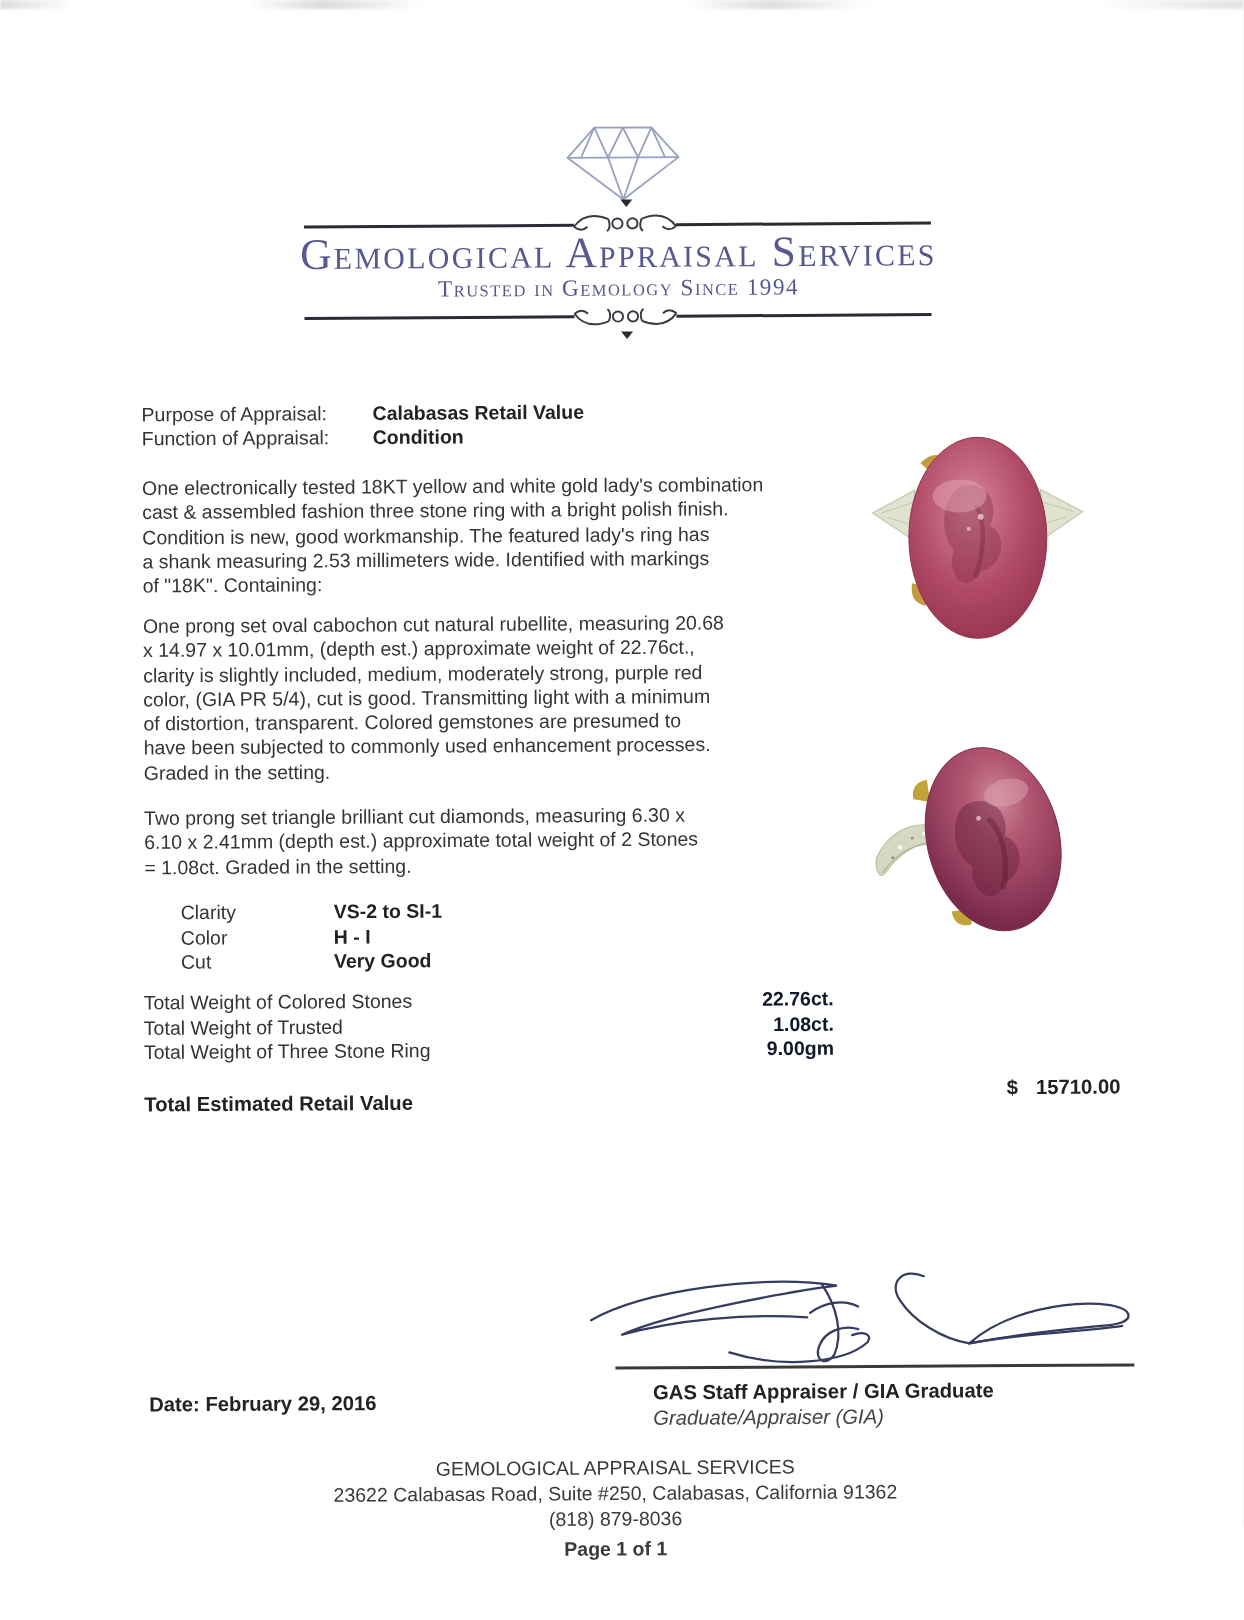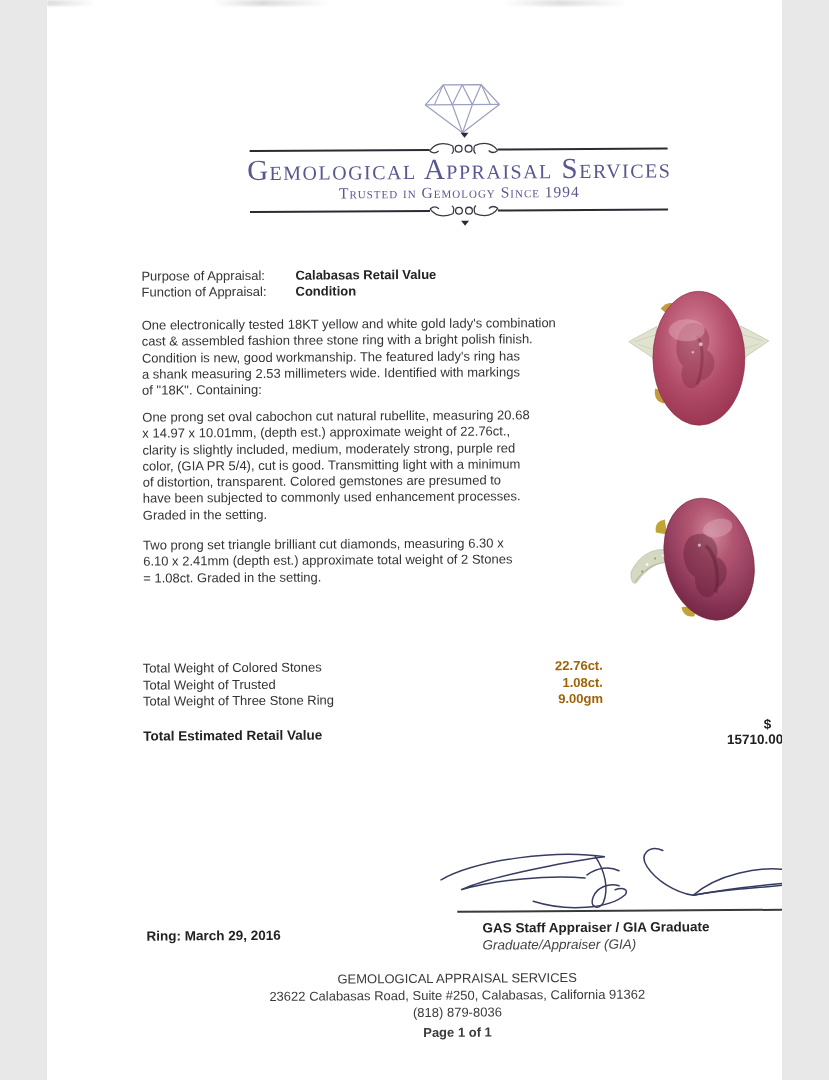--- a/index.html
+++ b/index.html
@@ -1,18 +1,18 @@
 <!DOCTYPE html>
 <html><head>
 <meta charset="utf-8">
 <style>
   html,body{margin:0;padding:0;}
   body{background:#e8e8e8;}
   .sheet{
-    position:relative;width:735px;height:1080px;background:#ffffff;
+    position:relative;width:829px;height:1080px;background:#ffffff;
     font-family:"Liberation Sans", sans-serif;color:#333;overflow:hidden;
     margin:0 auto;
   }
   .tilt{position:absolute;inset:0;transform:rotate(-0.35deg);transform-origin:50% 50%;}
   .abs{position:absolute;}
   .scan-top{position:absolute;left:0;top:0;width:829px;height:6px;
     background:linear-gradient(90deg,rgba(60,60,60,.18) 0%,rgba(60,60,60,0) 6%,rgba(60,60,60,0) 20%,rgba(90,90,90,.22) 26%,rgba(60,60,60,0) 34%,rgba(60,60,60,0) 55%,rgba(90,90,90,.20) 62%,rgba(60,60,60,0) 70%,rgba(60,60,60,0) 88%,rgba(60,60,60,.15) 100%);
     filter:blur(1px);}
   
   .brand-title{left:0;top:153px;width:829px;text-align:center;
@@ -23,21 +23,21 @@
     font-size:15.5px;letter-spacing:1px;color:#585890;}
   .rule{height:2px;background:#2b2b33;}
   
   .body-text{font-size:13px;line-height:16.3px;color:#353535;}
   .para{white-space:pre-line;width:470px;}
   .bold{font-weight:bold;color:#222;}
   .label-col{display:inline-block;width:154px;}
   .grade-row{line-height:16.6px;font-size:13px;}
   .grade-label{display:inline-block;width:102px;color:#353535;}
   .total-row{line-height:16.7px;font-size:13px;position:relative;width:460px;}
-  .total-value{position:absolute;right:0;top:0;text-align:right;font-weight:bold;color:#a16207;}
+  .total-value{position:absolute;right:0;top:0;text-align:right;font-weight:bold;color:#0f172a;}
   .money{font-size:13.5px;font-weight:bold;color:#222;text-align:right;}
   .money .gap{display:inline-block;width:12px;}
   .sig-line{height:2px;background:#3a3a3a;}
   .italic{font-style:italic;}
   .footer-line{left:0;width:815px;text-align:center;font-size:13px;color:#3a3a3a;}
 </style>
 </head>
 <body>
 
 <div class="sheet">
@@ -98,20 +98,31 @@
 x 14.97 x 10.01mm, (depth est.) approximate weight of 22.76ct.,
 clarity is slightly included, medium, moderately strong, purple red
 color, (GIA PR 5/4), cut is good. Transmitting light with a minimum
 of distortion, transparent. Colored gemstones are presumed to
 have been subjected to commonly used enhancement processes.
 Graded in the setting.</div>
     <div class="abs body-text para" style="left:96px;top:536px">Two prong set triangle brilliant cut diamonds, measuring 6.30 x
 6.10 x 2.41mm (depth est.) approximate total weight of 2 Stones
 = 1.08ct. Graded in the setting.</div>
 
+    <div class="abs" style="left:120px;top:599px">
+      <div class="grade-row">
+        <span class="grade-label">Clarity</span><span class="bold">VS-2 to SI-1</span>
+      </div>
+      <div class="grade-row">
+        <span class="grade-label">Color</span><span class="bold">H - I</span>
+      </div>
+      <div class="grade-row">
+        <span class="grade-label">Cut</span><span class="bold">Very Good</span>
+      </div>
+    </div>
 
     <div class="abs" style="left:95px;top:659px">
       <div class="total-row">
         <span>Total Weight of Colored Stones</span>
         <span class="total-value">22.76ct.</span>
       </div>
       <div class="total-row">
         <span>Total Weight of Trusted</span>
         <span class="total-value">1.08ct.</span>
       </div>
@@ -196,22 +207,22 @@
         <path d="M256,51 C280,30 322,22 350,26 C366,29 366,37 352,39 C334,41 298,43 256,51"></path>
         <path d="M256,51 C292,44 332,44 358,40"></path>
       </g>
     </svg>
     <div class="abs sig-line" style="left:408px;top:911px;width:346px"></div>
 
     <div class="abs body-text bold" style="left:433px;top:921px;font-size:13.5px">GAS Staff Appraiser / GIA Graduate</div>
     <div class="abs body-text italic" style="left:433px;top:938px;font-size:13.5px;color:#444">Graduate/Appraiser (GIA)</div>
 
     <div class="abs body-text bold" style="left:97px;top:927px;font-size:13.5px">
-      <span>Ring:</span>
-      <span>March 29, 2016</span>
+      <span>Date:</span>
+      <span>February 29, 2016</span>
     </div>
 
     <div class="abs footer-line" style="top:971px">GEMOLOGICAL APPRAISAL SERVICES</div>
     <div class="abs footer-line" style="top:988px">23622 Calabasas Road, Suite #250, Calabasas, California 91362</div>
     <div class="abs footer-line" style="top:1005px">(818) 879-8036</div>
     <div class="abs footer-line bold" style="top:1025px">Page 1 of 1</div>
 
   </div>
 </div>
 

